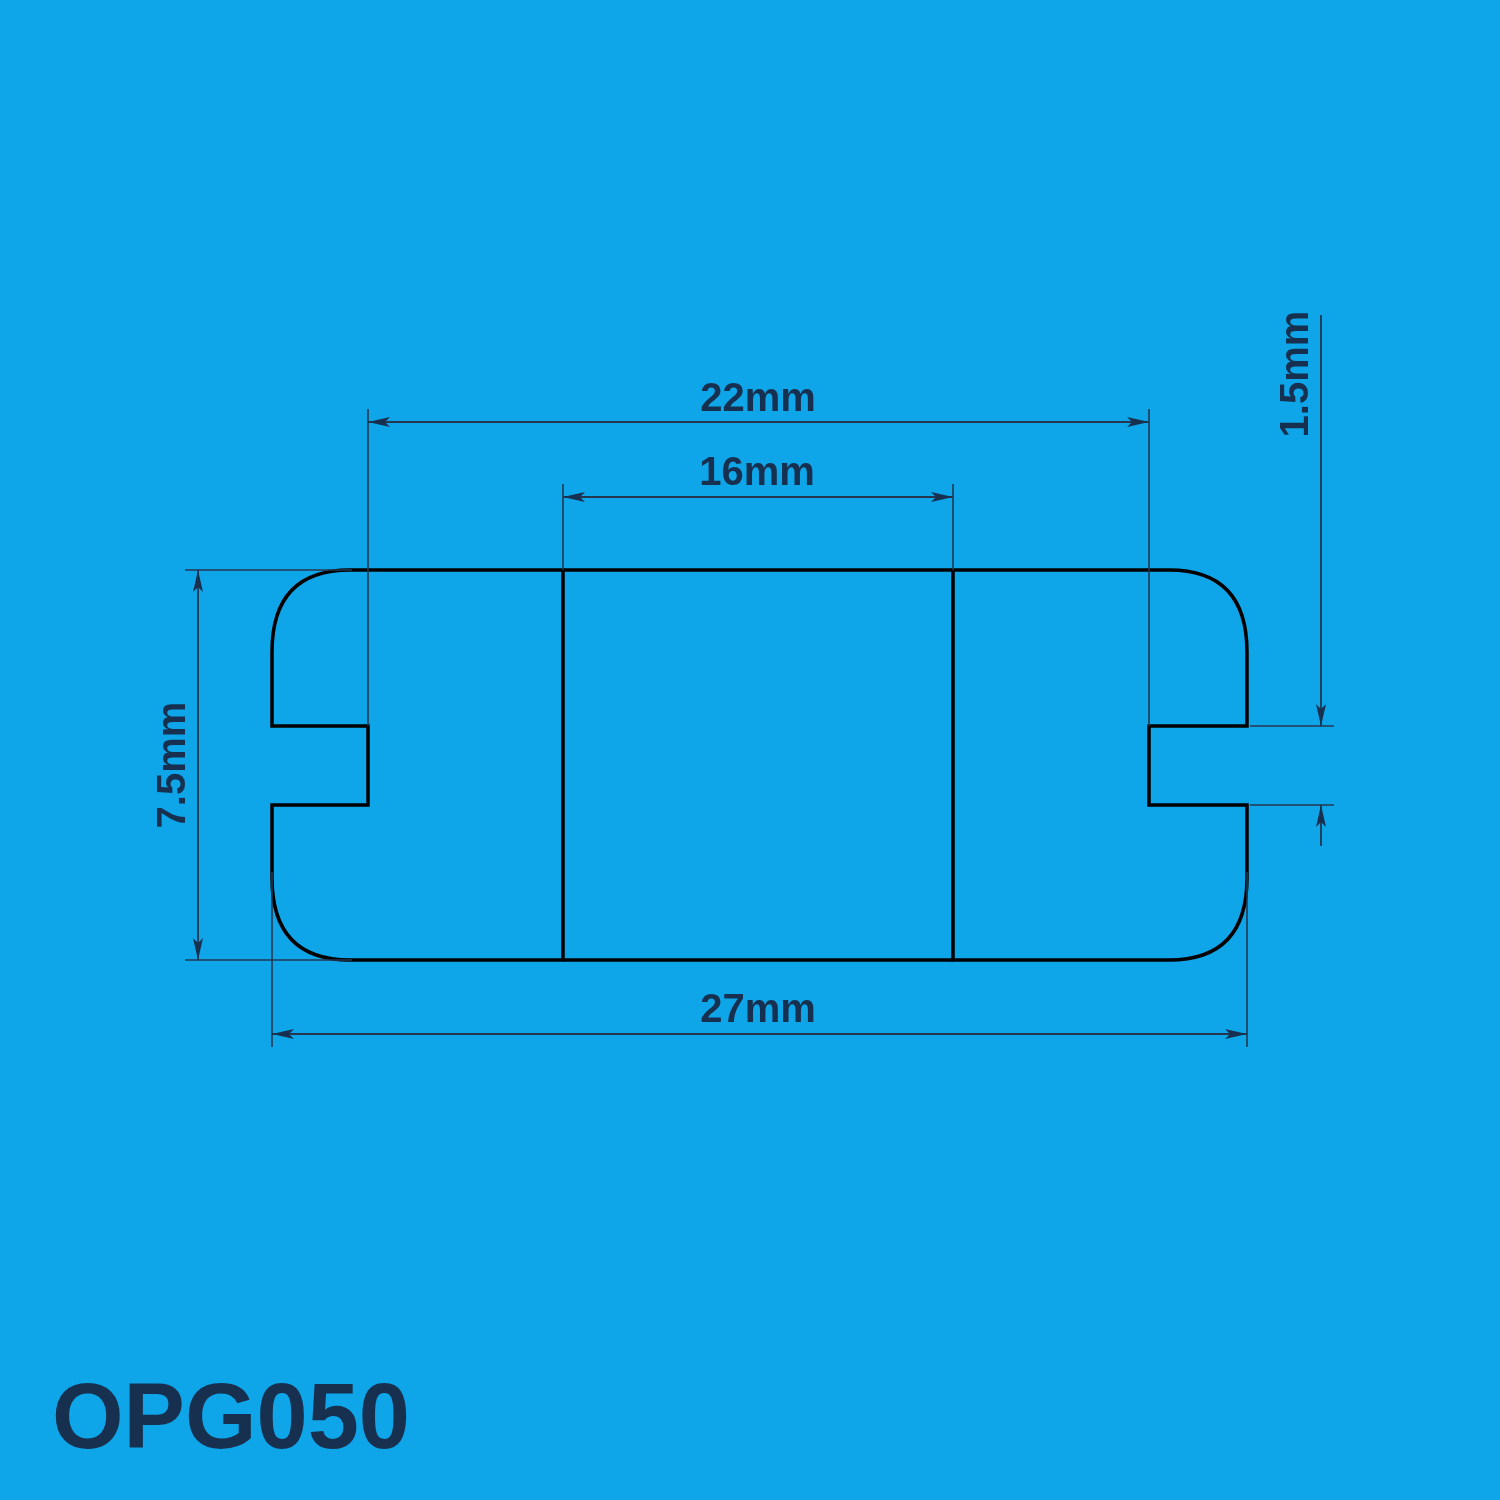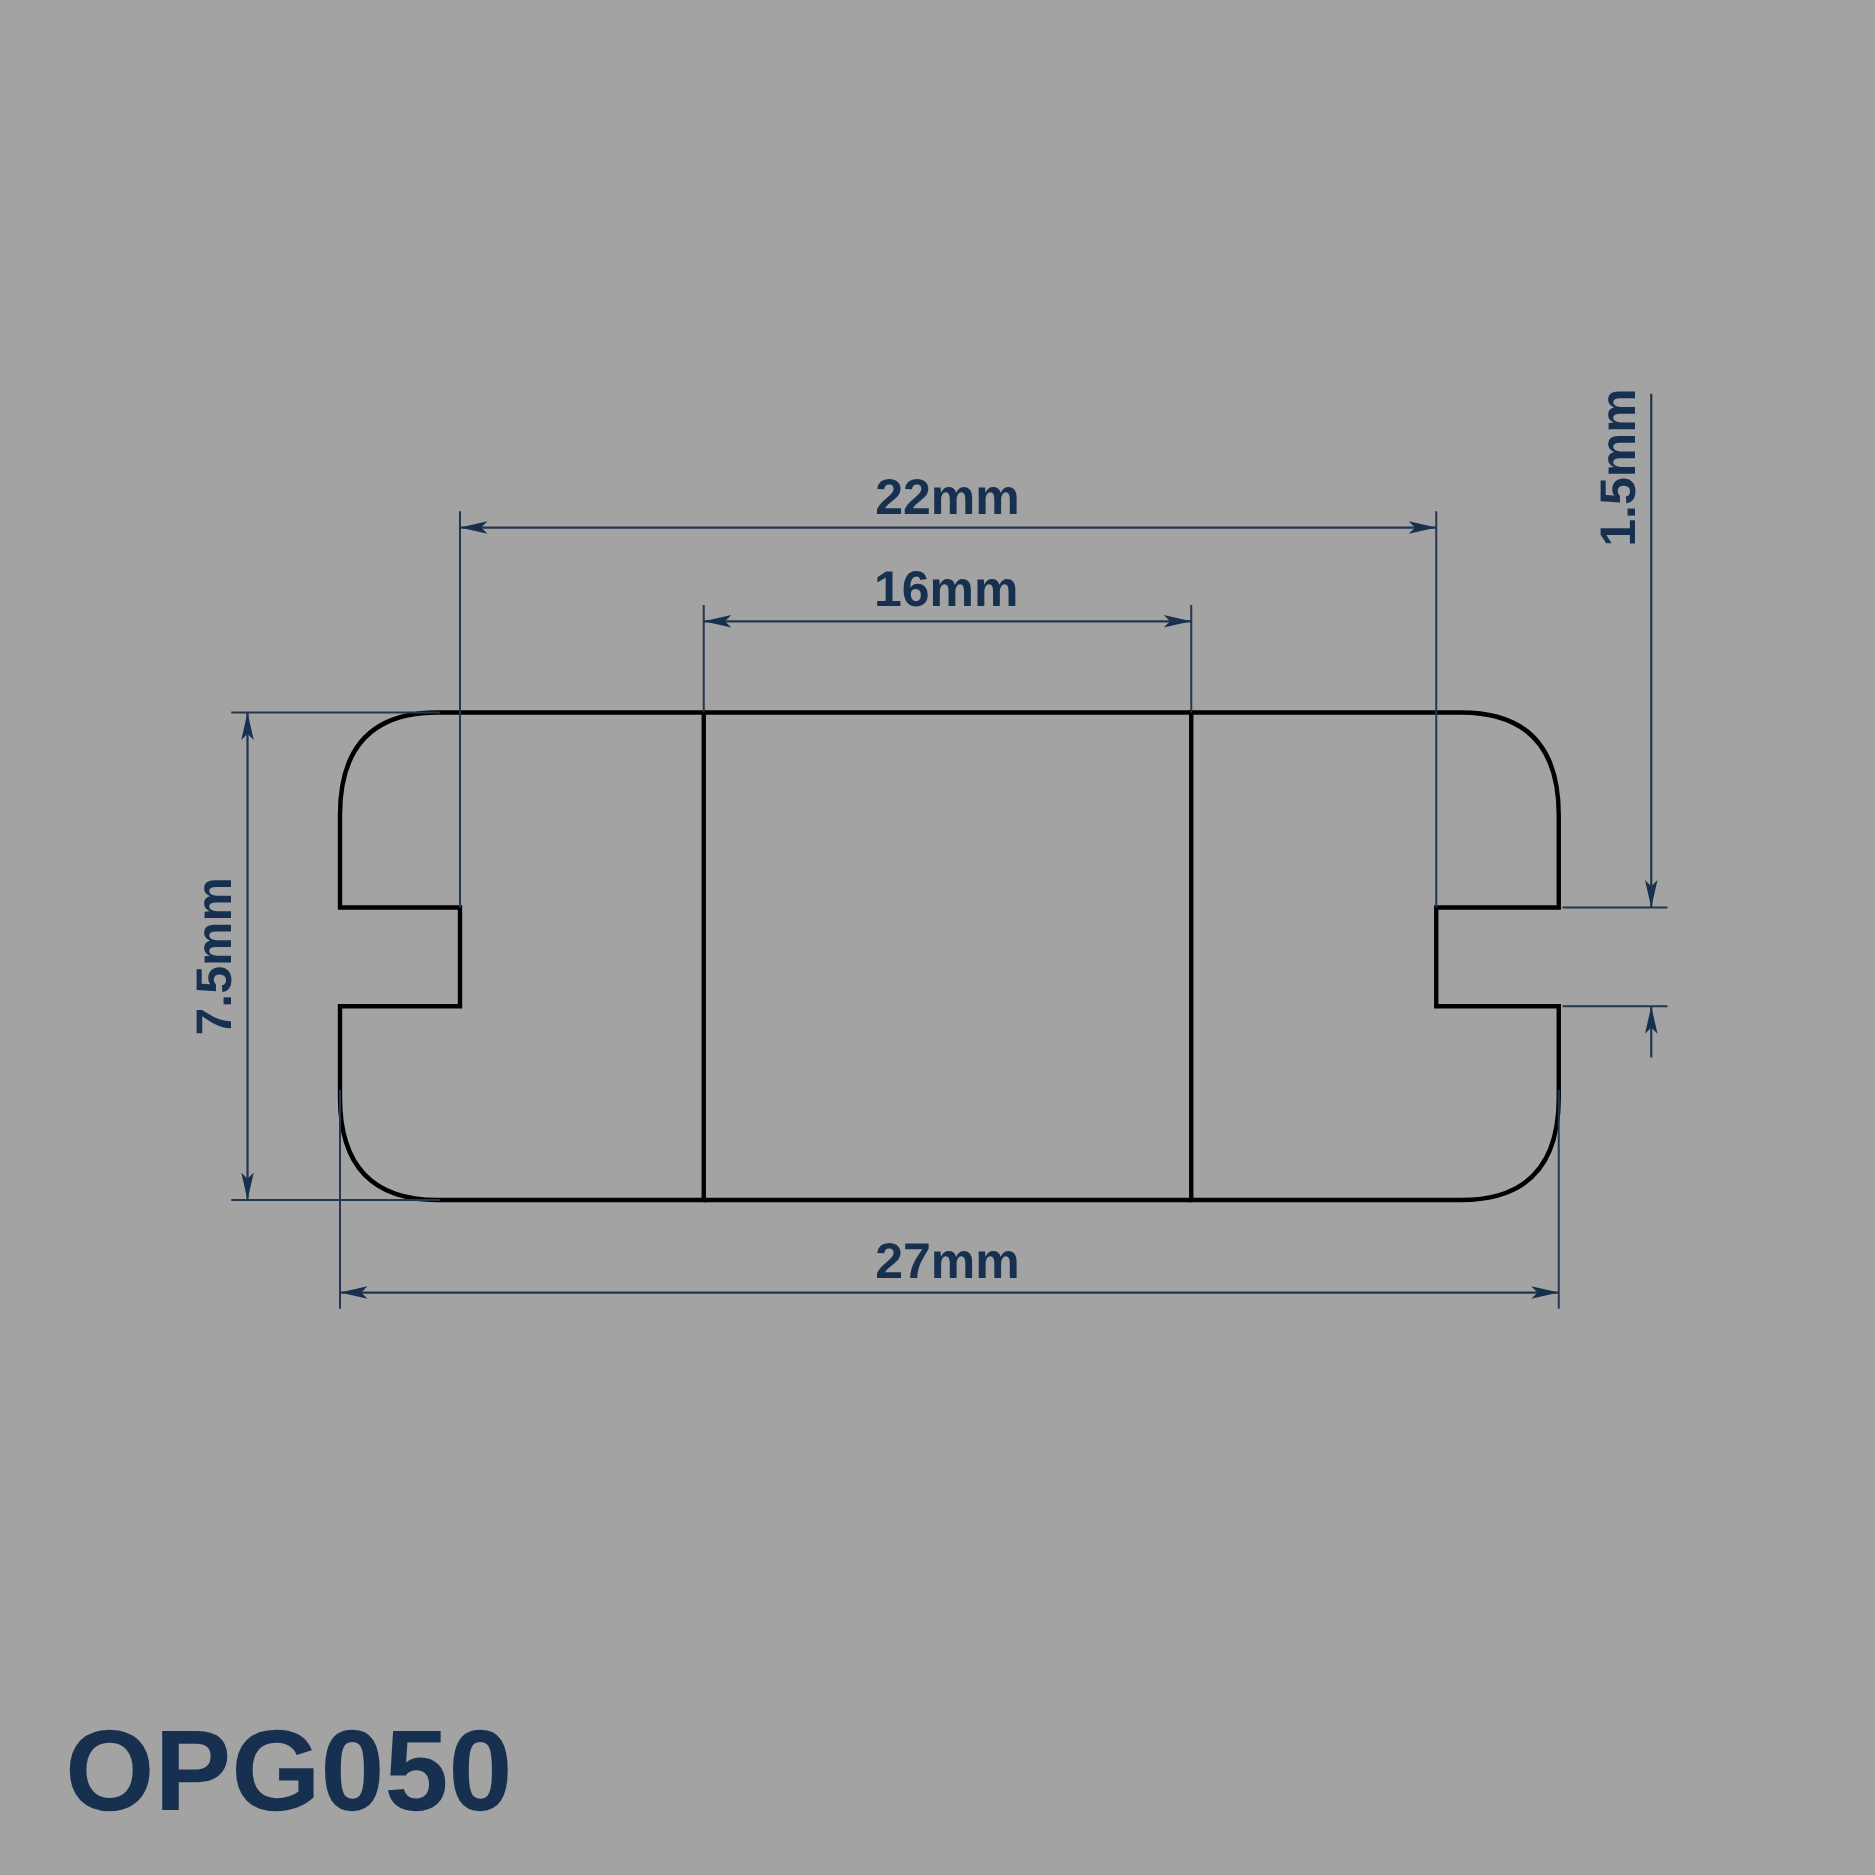--- a/index.html
+++ b/index.html
@@ -1,19 +1,19 @@
 <!DOCTYPE html>
 <html><head>
 <meta charset="utf-8">
 <style>
   html,body{margin:0;padding:0;background:#ffffff;}
   .page{
     position:relative;
     width:1500px;height:1500px;
-    background:#a3a3a3;
+    background:#0ea5e9;
     font-family:"Liberation Sans", sans-serif;
     overflow:hidden;
   }
   svg{display:block;}
   .dim-label{
     font-family:"Liberation Sans", sans-serif;
     font-weight:bold;
     font-size:40px;
     fill:#18304f;
   }

